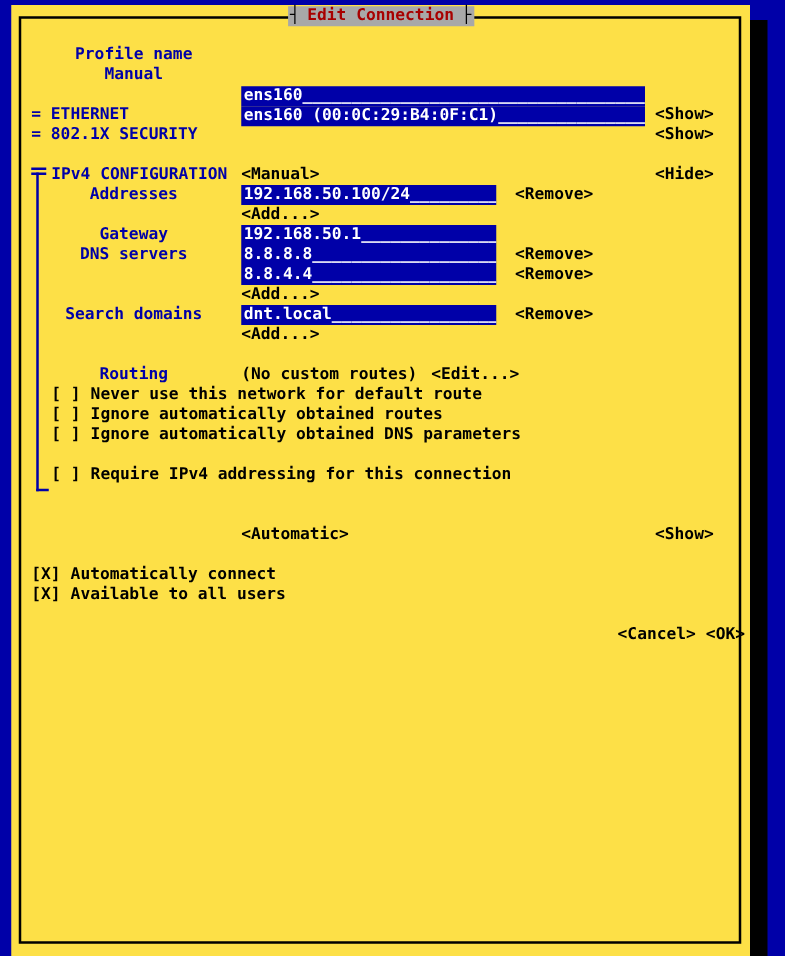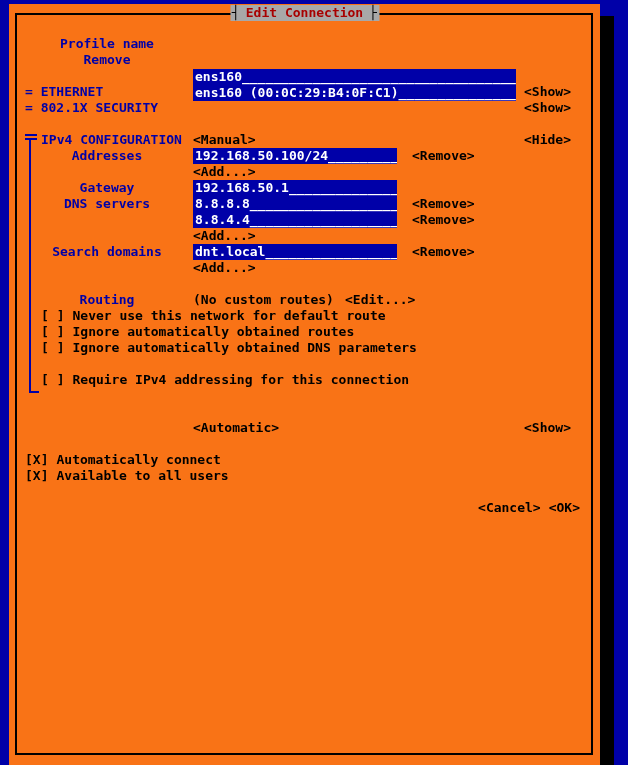--- a/index.html
+++ b/index.html
@@ -4,21 +4,21 @@
 <style>
   html,body{margin:0;padding:0;}
   body{
     width:628px;height:765px;overflow:hidden;position:relative;
     background:#0000a8;
     font-family:"DejaVu Sans Mono", monospace;
     font-size:13px;font-weight:bold;line-height:16px;
   }
   .dialog{
     position:absolute;left:9px;top:4px;width:591px;height:761px;
-    background:#f97316;
+    background:#fde047;
   }
   .shadow{
     position:absolute;left:600px;top:16px;width:14px;height:749px;
     background:#000000;
   }
   .frame{
     position:absolute;left:6px;top:9px;width:574px;height:738px;
     border:2px solid #000000;
   }
   .titlebox{
@@ -41,21 +41,21 @@
   .entry::after{content:"____________________________________________________";}
   .w-lg{left:184px;width:321px;margin-top:33px;}
   .w-sm{left:184px;width:202px;}
   .at-val{position:absolute;left:184px;}
   .at-edit{position:absolute;left:336px;}
   .at-remove{position:absolute;left:403px;}
   .at-show{position:absolute;left:515px;}
   .at-sec{position:absolute;left:16px;}
   .at-sub{position:absolute;left:32px;}
   .cb-label{padding-left:8px;}
-  .btnrow{position:absolute;top:496px;right:20px;text-align:right;color:#000000;}
+  .btnrow{position:absolute;top:496px;right:4px;text-align:right;color:#000000;}
   .btnrow .btn{margin-left:8px;}
   .vline{position:absolute;left:20px;top:134px;width:2px;height:255px;background:#0000a8;}
   .tbar1{position:absolute;left:16px;top:130px;width:12px;height:2px;background:#0000a8;}
   .tbar2{position:absolute;left:16px;top:134px;width:12px;height:2px;background:#0000a8;}
   .bstub{position:absolute;left:20px;top:387px;width:10px;height:2px;background:#0000a8;}
 </style>
 </head>
 <body>
 
 <div class="dialog">
@@ -64,21 +64,21 @@
 
   <div class="titlebox">
     <span class="tick">┤</span><span class="ttl">Edit Connection</span><span class="tick">├</span>
   </div>
 
   <div class="row" style="top:32px">
     <span class="lbl">Profile name</span>
     <span class="entry w-lg">ens160</span>
   </div>
   <div class="row" style="top:48px">
-    <span class="lbl">Remove</span>
+    <span class="lbl">Manual</span>
     <span class="entry w-lg">ens160 (00:0C:29:B4:0F:C1)</span>
   </div>
 
   <div class="row" style="top:80px">
     <span class="at-sec blue">= ETHERNET</span>
     <span class="at-show blk">&lt;Show&gt;</span>
   </div>
   <div class="row" style="top:96px">
     <span class="at-sec blue">= 802.1X SECURITY</span>
     <span class="at-show blk">&lt;Show&gt;</span>

